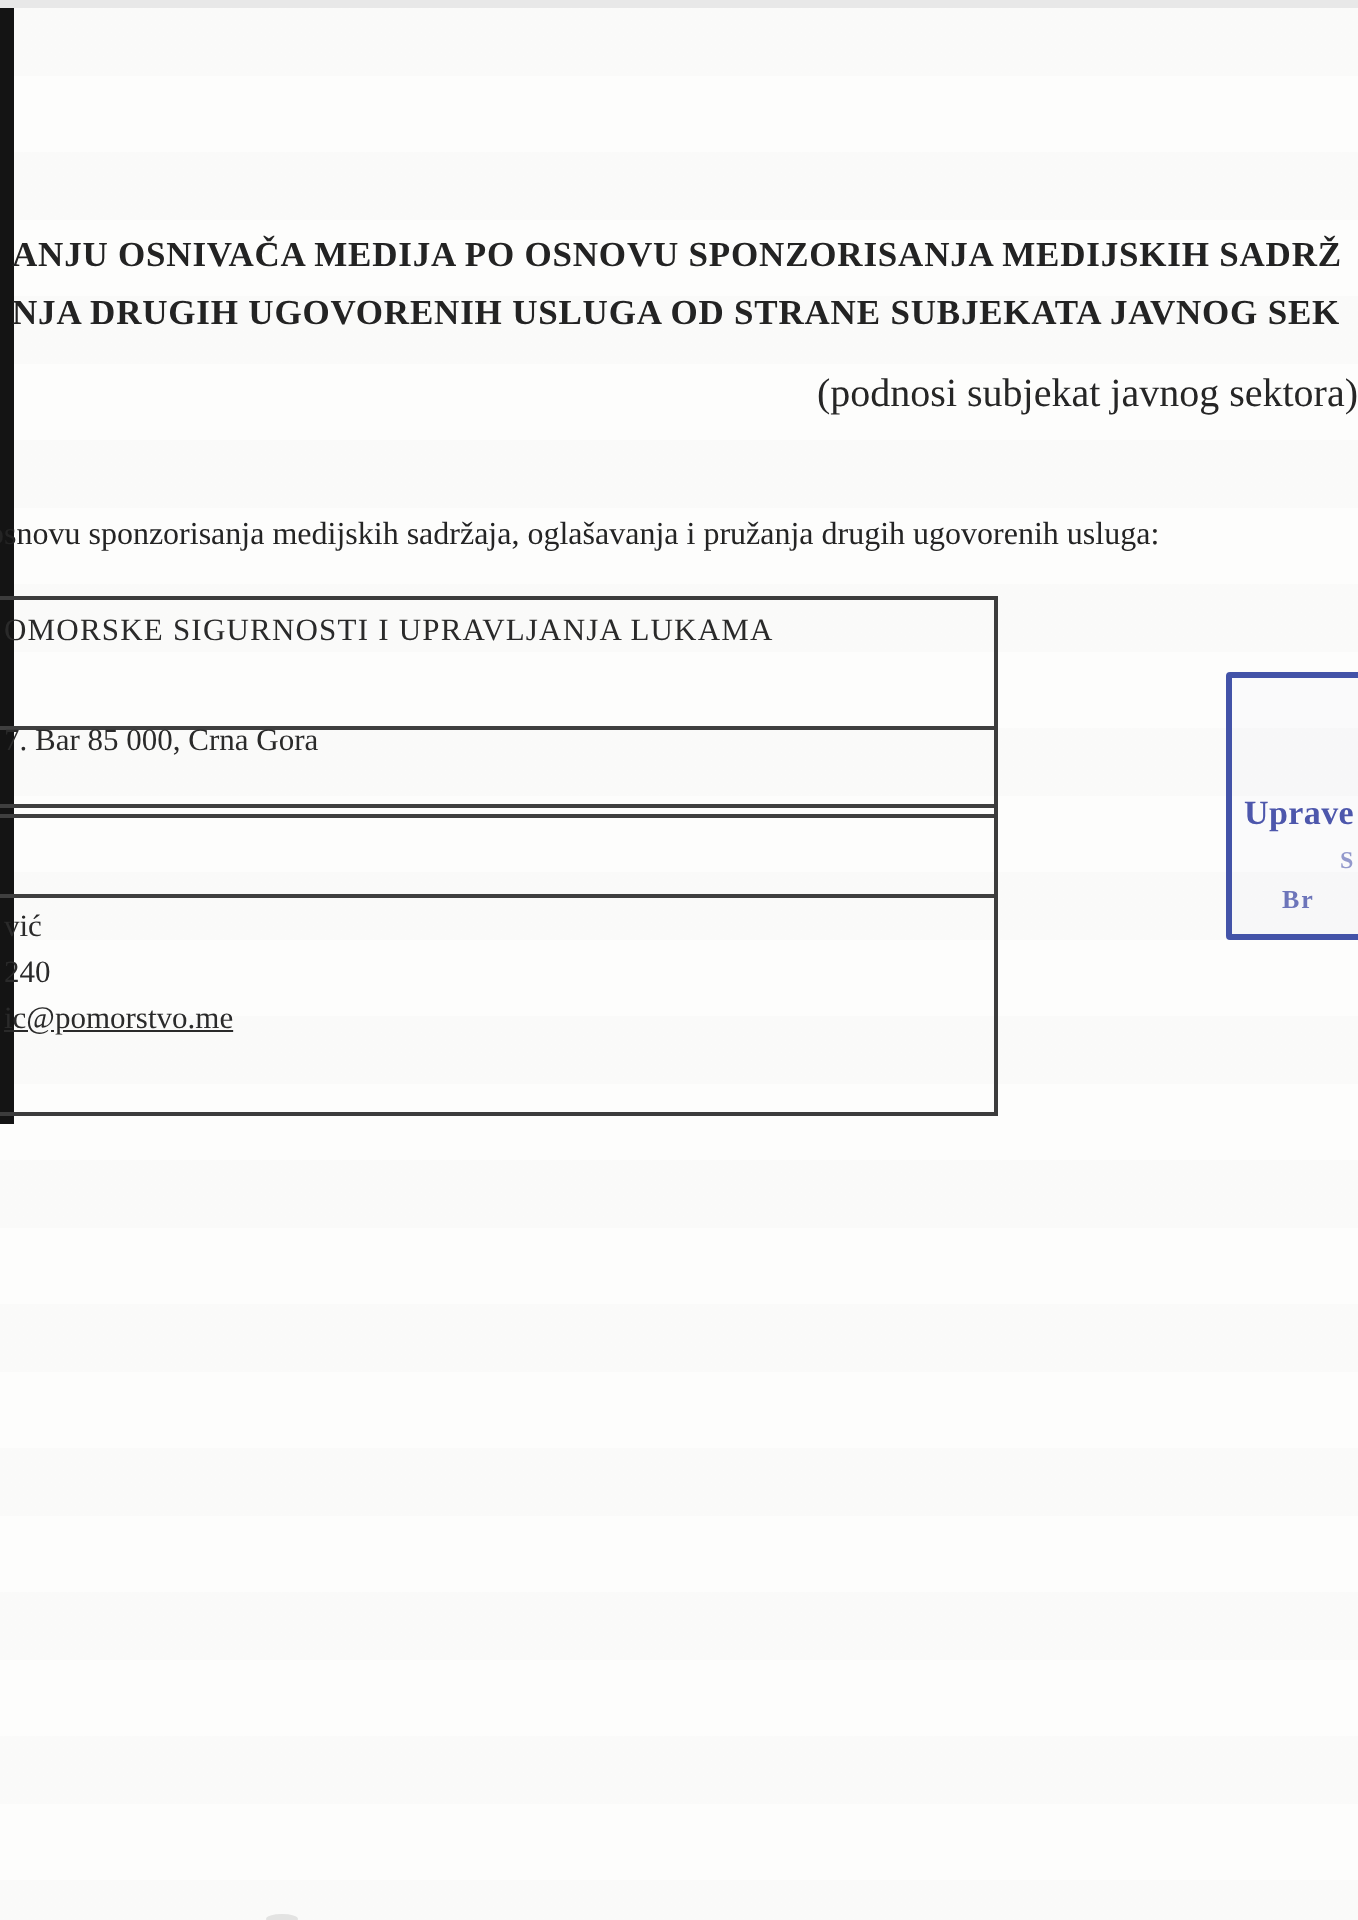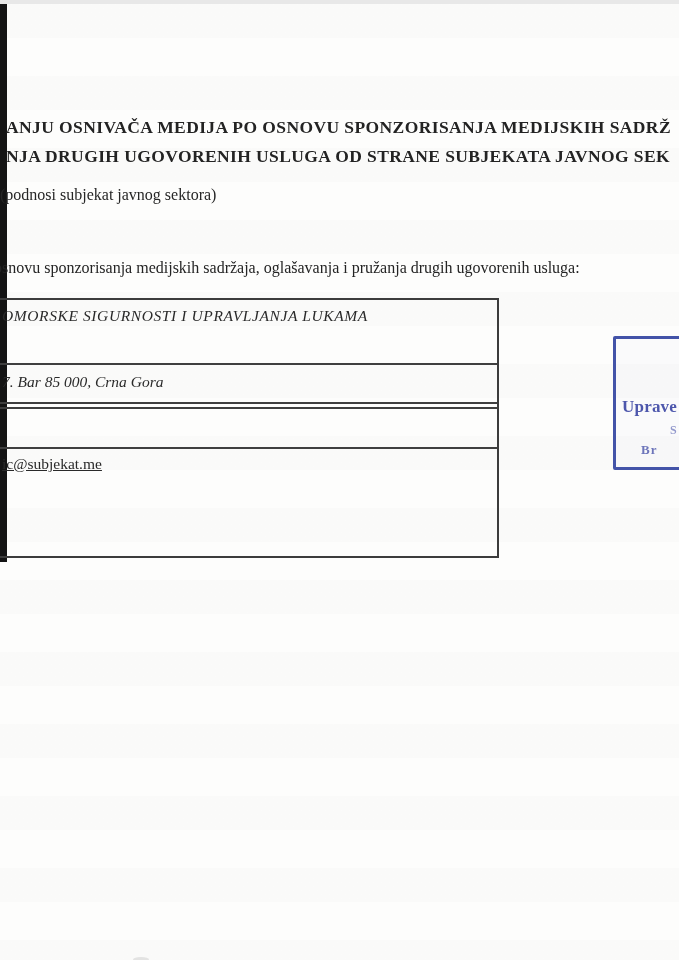--- a/index.html
+++ b/index.html
@@ -23,40 +23,40 @@
     position:absolute;left:0;top:0;width:7px;height:558px;
     background:#141414;
   }
   .title{
     position:absolute;left:6px;top:109px;width:700px;
     font-weight:bold;font-size:17.5px;line-height:29px;
     letter-spacing:0.4px;white-space:nowrap;color:#232323;
   }
   .subtitle{
     position:absolute;left:0;top:182px;width:679px;
-    text-align:left;font-size:16px;color:#262626;
+    text-align:right;font-size:20px;color:#262626;
   }
   .intro{
     position:absolute;left:-6px;top:255px;width:700px;
     font-size:16px;white-space:nowrap;color:#242424;
   }
   .doc-table{
     position:absolute;left:-14px;top:294px;width:509px;height:256px;
     border:2px solid #3c3c3c;
     background:transparent;
   }
   .doc-table .hline{
     position:absolute;left:0;width:100%;height:0;
     border-top:2px solid #3f3f3f;
   }
   .cell-text{
-    position:absolute;left:14px;font-size:15.5px;white-space:nowrap;color:#2a2a2a;font-style:italic;
+    position:absolute;left:14px;font-size:15.5px;white-space:nowrap;color:#2a2a2a;
   }
   .row1-text{top:7px;letter-spacing:0.6px;}
-  .row2-text{top:73px;text-align:right;}
+  .row2-text{top:62px;text-align:right;}
   .cell-lines{
     position:absolute;left:14px;top:152px;font-size:15.5px;line-height:23px;color:#2a2a2a;
   }
   .cell-lines .link-line{text-decoration:underline;}
   .stamp{
     position:absolute;left:613px;top:332px;width:120px;height:128px;
     border:3px solid #4353a8;border-radius:2px;
     color:#3f4aa6;
     background:rgba(80,100,190,0.02);
   }
@@ -97,21 +97,23 @@
   <div class="doc-table">
     <div class="hline" style="top:63px"></div>
     <div class="hline" style="top:102px"></div>
     <div class="hline" style="top:107px"></div>
     <div class="hline" style="top:147px"></div>
 
     <div class="cell-text row1-text">OMORSKE SIGURNOSTI I UPRAVLJANJA LUKAMA</div>
     <div class="cell-text row2-text">7. Bar 85 000, Crna Gora</div>
 
     <div class="cell-lines">
-      <div class="link-line">ic@subjekat.me</div>
+      <div>vić</div>
+      <div>240</div>
+      <div class="link-line">ic@pomorstvo.me</div>
     </div>
   </div>
 
   <div class="stamp">
     <div class="s-line1">Uprave po</div>
     <div class="s-line2">S</div>
     <div class="s-line3">Br</div>
   </div>
 
   <div class="scan-artifact"></div>

